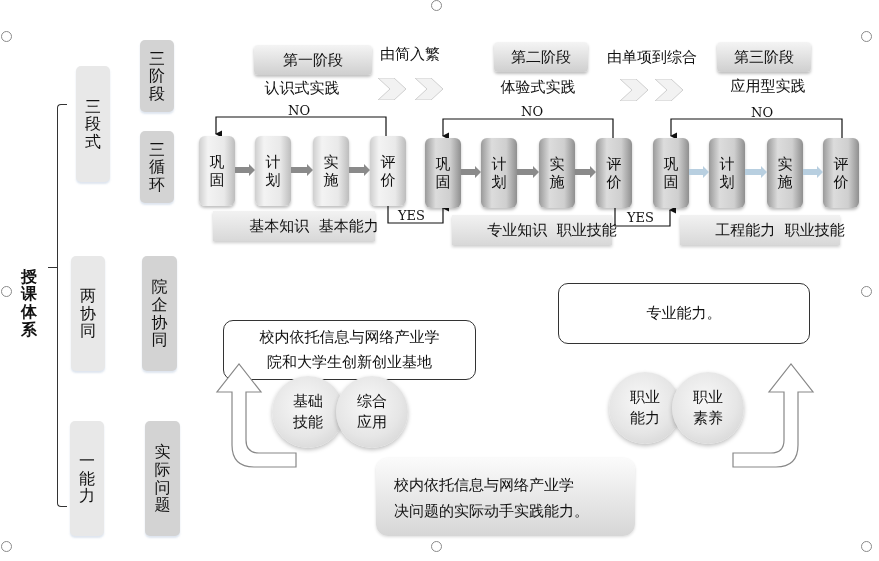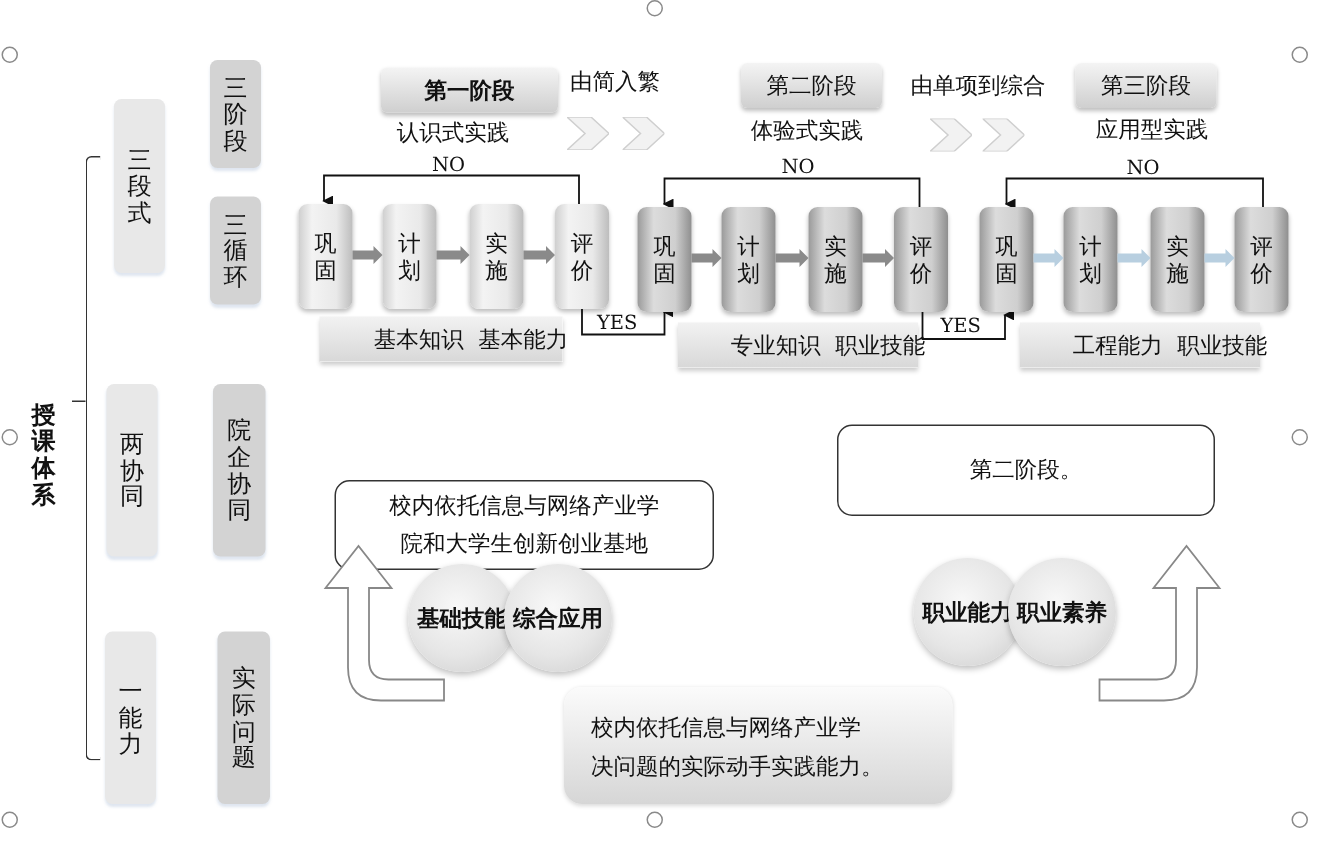--- a/index.html
+++ b/index.html
@@ -35,22 +35,22 @@
   .cap { position: absolute; height: 30px; display: flex; align-items: center; justify-content: center; font-size: 15px;
     background: linear-gradient(#f2f2f2, #d8d8d8); box-shadow: 0 2px 3px rgba(0,0,0,0.2); padding-left: 40px; }
 
   .loop-label { position: absolute; font-family: "DejaVu Serif", serif; font-size: 13px; line-height: 1; }
 
   .infobox { position: absolute; border: 1.5px solid #333; border-radius: 10px; background: #fff;
     display: flex; flex-direction: column; align-items: center; justify-content: center; font-size: 15px; line-height: 1.7; }
 
   .circle { position: absolute; width: 72px; height: 72px; border-radius: 50%;
     background: radial-gradient(circle at 45% 40%, #f8f8f8 0%, #e6e6e6 55%, #cdcdcd 100%);
-    box-shadow: 0 2px 4px rgba(0,0,0,0.25); display: flex; align-items: center; justify-content: center;
-    font-size: 15px; line-height: 1.4; font-weight: bold; }
+    box-shadow: 0 2px 4px rgba(0,0,0,0.25); display: flex; flex-direction: column; align-items: center; justify-content: center;
+    font-size: 15px; line-height: 1.4; }
 
   .bottom-box { position: absolute; left: 376px; top: 458px; width: 259px; height: 78px; border-radius: 12px;
     background: linear-gradient(#fbfbfb, #d6d6d6); box-shadow: 0 1px 3px rgba(0,0,0,0.15);
     font-size: 15px; line-height: 1.75; padding: 14px 0 0 18px; }
 </style>
 </head>
 <body>
 
 <div class="handle" style="left:1px;top:31px;"></div>
 <div class="handle" style="left:431px;top:0px;"></div>
@@ -104,21 +104,21 @@
     <span>协</span>
     <span>同</span>
   </div>
 <div class="abs cat2 vtext" style="left:145px;top:421px;width:35px;height:115px;font-weight:normal;" id="cat2-3">
     <span>实</span>
     <span>际</span>
     <span>问</span>
     <span>题</span>
   </div>
 
-<div class="stage-btn" style="left:254px;top:45px;width:118px;font-weight:bold;">第一阶段</div>
+<div class="stage-btn" style="left:254px;top:45px;width:118px;">第一阶段</div>
 <div class="stage-sub" style="left:254px;top:79px;width:96px;">认识式实践</div>
 <div class="stage-btn" style="left:494px;top:42px;width:94px;">第二阶段</div>
 <div class="stage-sub" style="left:490px;top:78px;width:96px;">体验式实践</div>
 <div class="stage-btn" style="left:717px;top:42px;width:94px;">第三阶段</div>
 <div class="stage-sub" style="left:720px;top:77px;width:96px;font-family:Liberation Mono, monospace;">应用型实践</div>
 
 <div class="stage-conn" style="left:380px;top:45px;">由简入繁</div>
 <div class="stage-conn" style="left:607px;top:48px;">由单项到综合</div>
 
 <svg class="chev" style="left:378px;top:78px;" viewBox="0 0 28 22">
@@ -254,21 +254,21 @@
 
 <div class="cap" style="left:213px;top:211px;width:162px;white-space:pre;">基本知识  基本能力</div>
 <div class="cap" style="left:452px;top:215px;width:160px;white-space:pre;">专业知识  职业技能</div>
 <div class="cap" style="left:680px;top:215px;width:160px;white-space:pre;">工程能力  职业技能</div>
 
 <div class="infobox" style="left:223px;top:283px;width:253px;height:60px;margin-top:37px;">
   <span>校内依托信息与网络产业学</span>
   <span>院和大学生创新创业基地</span>
 </div>
 <div class="infobox" style="left:558px;top:283px;width:252px;height:61px;">
-  <span>第二阶段。</span>
+  <span>专业能力。</span>
 </div>
 
 <svg class="abs" style="left:214px;top:360px;" width="86" height="110" viewBox="0 0 86 110">
   <path d="M82,107 L40,107 Q18,107 18,85 L18,32 L3,32 L25,4 L47,32 L32,32 L32,80 Q32,93 45,93 L82,93 Z" fill="#fff" stroke="#888" stroke-width="1.2"></path>
 </svg>
 <svg class="abs" style="left:730px;top:360px;" width="86" height="110" viewBox="0 0 86 110">
   <path d="M3,107 L46,107 Q68,107 68,85 L68,32 L83,32 L61,4 L39,32 L54,32 L54,80 Q54,93 41,93 L3,93 Z" fill="#fff" stroke="#888" stroke-width="1.2"></path>
 </svg>
 
 <div class="circle" style="left:272px;top:376px;">

